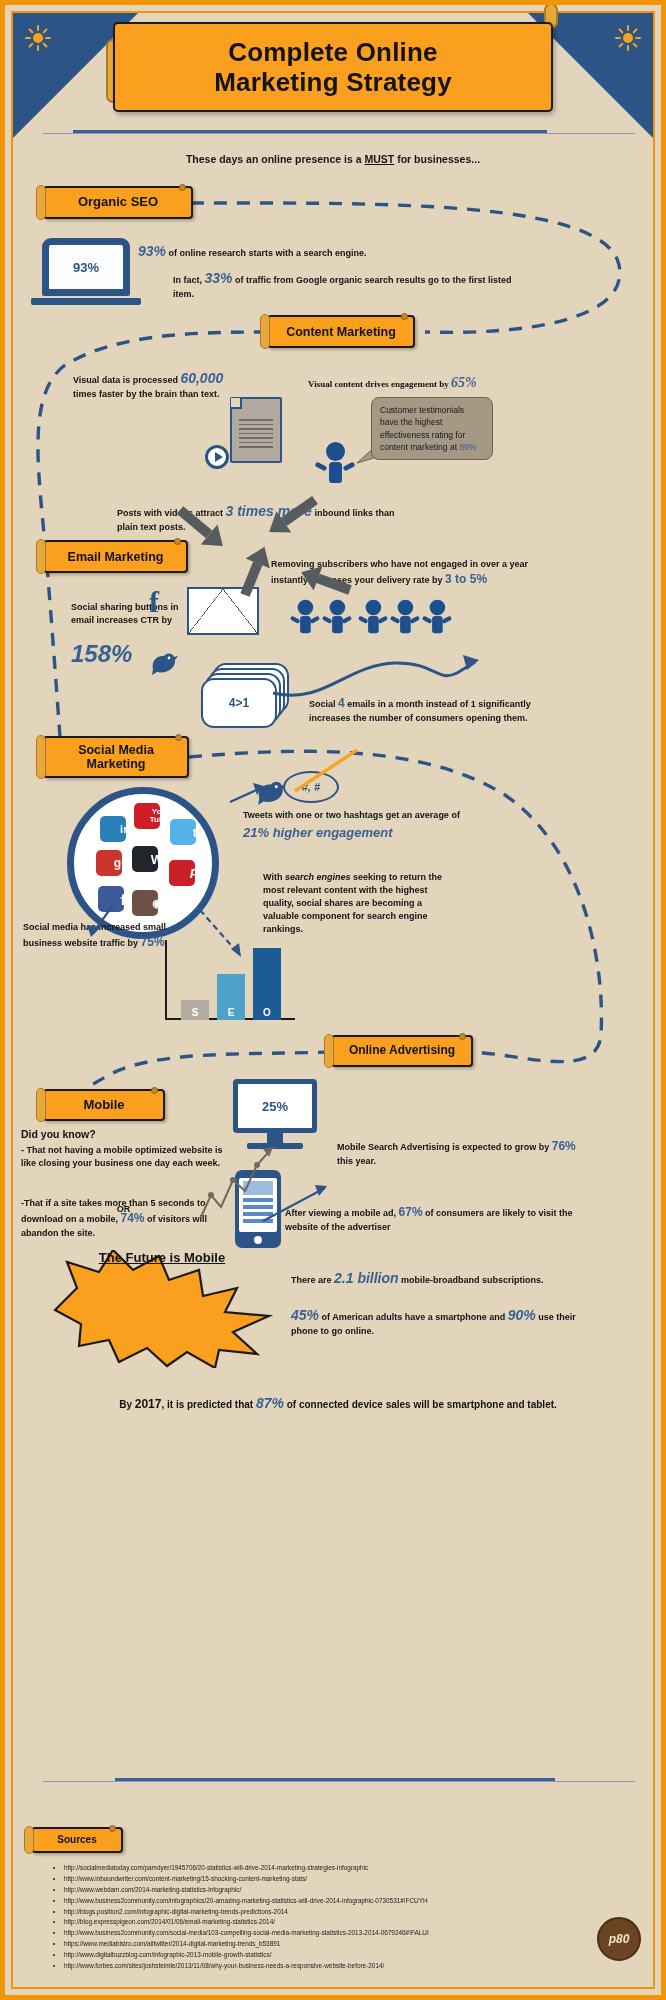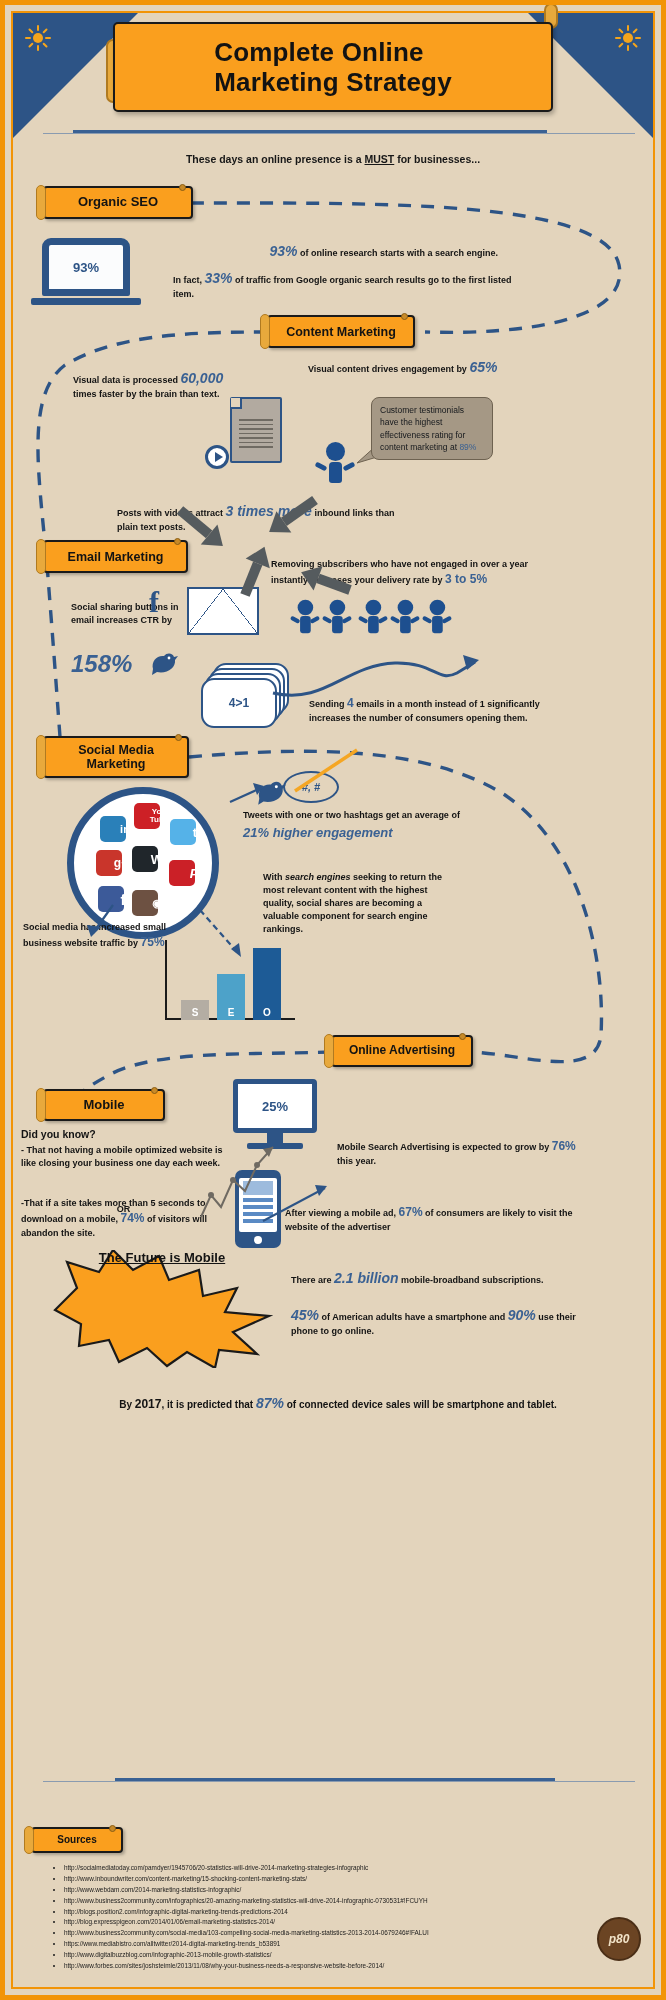--- a/index.html
+++ b/index.html
@@ -38,21 +38,21 @@
   .sun-r { right:20px; top:20px; }
   .banner {
     position:absolute; left:108px; top:17px; width:440px; height:90px;
     background:#fa9f1e; border:2px solid #1a1a1a; border-radius:5px;
     display:flex; align-items:center; justify-content:center;
     box-shadow: 2px 3px 4px rgba(0,0,0,0.25);
     z-index:3;
   }
   .banner-title {
     font-size:26px; font-weight:bold; color:#131313;
-    line-height:1.16; letter-spacing:.2px;
+    text-align:center; line-height:1.16; letter-spacing:.2px;
   }
   .roll {
     position:absolute; width:14px; height:64px; background:#e8a93c;
     border:2px solid #b07a20; border-radius:7px; z-index:2;
   }
   .roll-l { left:101px; top:34px; }
   .roll-r { right:103px; top:-2px; height:26px; }
   .hr-blue {
     position:absolute; left:38px; top:128px; width:592px; height:1px; background:#8a9bb0;
   }
@@ -296,34 +296,34 @@
     <span class="tail"></span>
     <span class="pin"></span>
     <span>Organic SEO</span>
   </div>
 
   <div class="laptop" style="left:37px; top:233px;">
     <div class="laptop-screen">93%</div>
     <div class="laptop-base"></div>
   </div>
 
-  <div class="txt" style="left:133px; top:236px; width:360px;text-align:right;">
+  <div class="txt" style="left:133px; top:236px; width:360px;">
     <span class="big">93%</span><span> of online research starts with a search engine.</span>
   </div>
   <div class="txt" style="left:168px; top:263px; width:340px;">
     <span>In fact, </span><span class="big">33%</span><span> of traffic from Google organic search results go to the first listed item.</span>
   </div>
 
   <div class="tab" style="left:262px; top:310px; width:148px; height:33px; font-size:12.5px;">
     <span class="tail"></span>
     <span class="pin"></span>
     <span>Content Marketing</span>
   </div>
 
-  <div class="txt" style="left:303px; top:352px; width:330px;">
+  <div class="txt" style="left:303px; top:368px; width:330px;font-family:Liberation Serif, serif;">
     <span>Visual content drives engagement by </span><span class="big">65%</span>
   </div>
 
   <div class="txt" style="left:68px; top:363px; width:180px;">
     <span>Visual data is processed </span><span class="big">60,000</span><br>
     <span>times faster by the brain than text.</span>
   </div>
 
   <div class="doc" style="left:225px; top:392px;">
     <span class="fold"></span>
@@ -359,21 +359,21 @@
     <span class="pin"></span>
     <span>Email Marketing</span>
   </div>
 
   <div class="txt" style="left:266px; top:553px; width:268px;">
     <span>Removing subscribers who have not engaged in over a year instantly increases your delivery rate by </span><span class="big2">3 to 5%</span>
   </div>
 
   <div class="txt" style="left:66px; top:596px; width:110px; text-align:left;">
     <span>Social sharing buttons in email increases CTR by</span>
-    <div style="font-size:24px; color:#3a6193; font-weight:bold; font-style:italic; margin-top:20px;">158%</div>
+    <div style="font-size:24px; color:#3a6193; font-weight:bold; font-style:italic; margin-top:10px;">158%</div>
   </div>
 
   <div style="position:absolute;left:144px;top:580px;font-size:30px;font-weight:bold;color:#2d5486;font-family:'Liberation Serif',serif;">f</div>
   <svg style="position:absolute;left:144px;top:644px;width:30px;height:28px;" viewBox="0 0 30 28">
     <path d="M4 20 C 2 12, 8 6, 15 7 C 18 3, 24 4, 25 8 L 29 7 L 26 11 C 27 19, 18 25, 8 23 L 3 26 Z" fill="#2d5486"></path>
     <circle cx="20" cy="9" r="1.4" fill="#fff"></circle>
   </svg>
 
   <div class="env" style="left:182px; top:582px;"></div>
 
@@ -409,21 +409,21 @@
     </div>
 
   <div class="card" style="left:208px; top:658px; width:76px; height:50px;"></div>
   <div class="card" style="left:204px; top:663px; width:76px; height:50px;"></div>
   <div class="card" style="left:200px; top:668px; width:76px; height:50px;"></div>
   <div class="card" style="left:196px; top:673px; width:76px; height:50px; display:flex;align-items:center;justify-content:center;color:#2d5486;font-weight:bold;font-size:12px;">
     <span>4&gt;1</span>
   </div>
 
   <div class="txt" style="left:304px; top:690px; width:240px;">
-    <span>Sending </span><span class="big2">4</span><span> emails in a month instead of 1 significantly increases the number of consumers opening them.</span>
+    <span>Social </span><span class="big2">4</span><span> emails in a month instead of 1 significantly increases the number of consumers opening them.</span>
   </div>
 
   <div class="tab" style="left:38px; top:731px; width:146px; height:42px; font-size:12.5px; flex-direction:column;">
     <span class="tail"></span>
     <span class="pin"></span>
     <span>Social Media</span>
     <span>Marketing</span>
   </div>
 
   <svg style="position:absolute;left:250px;top:772px;width:32px;height:30px;" viewBox="0 0 30 28">

